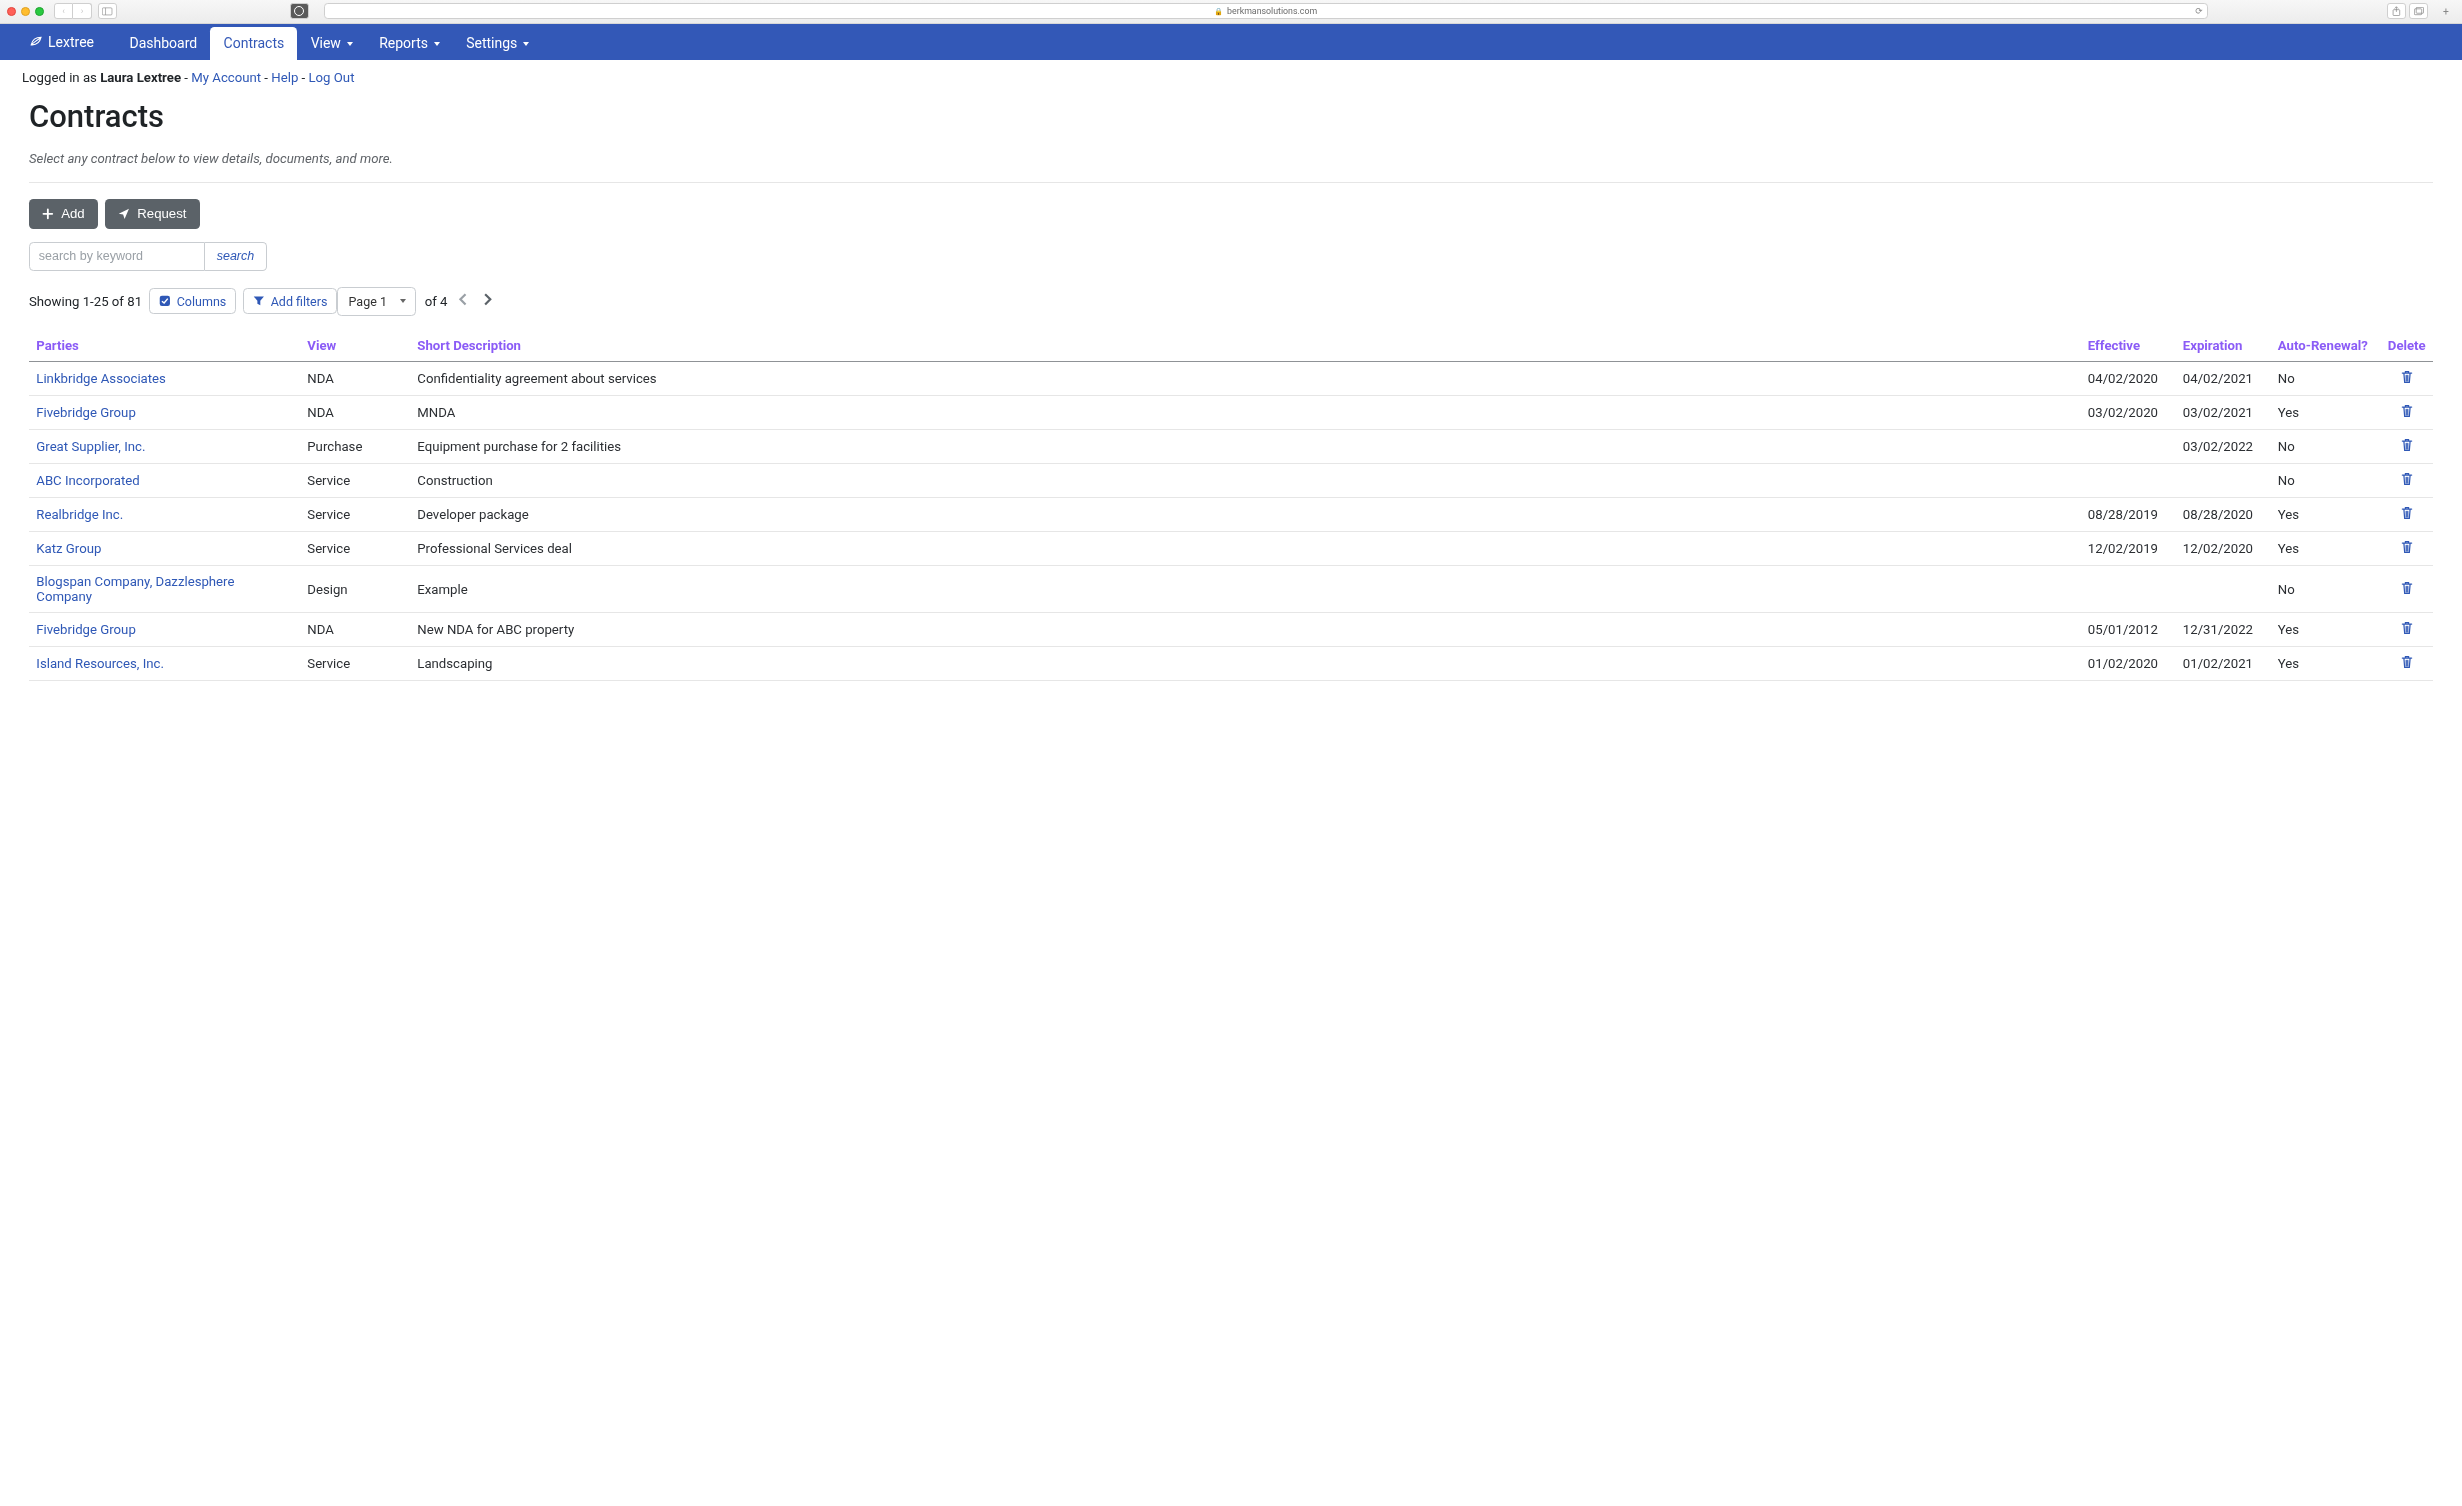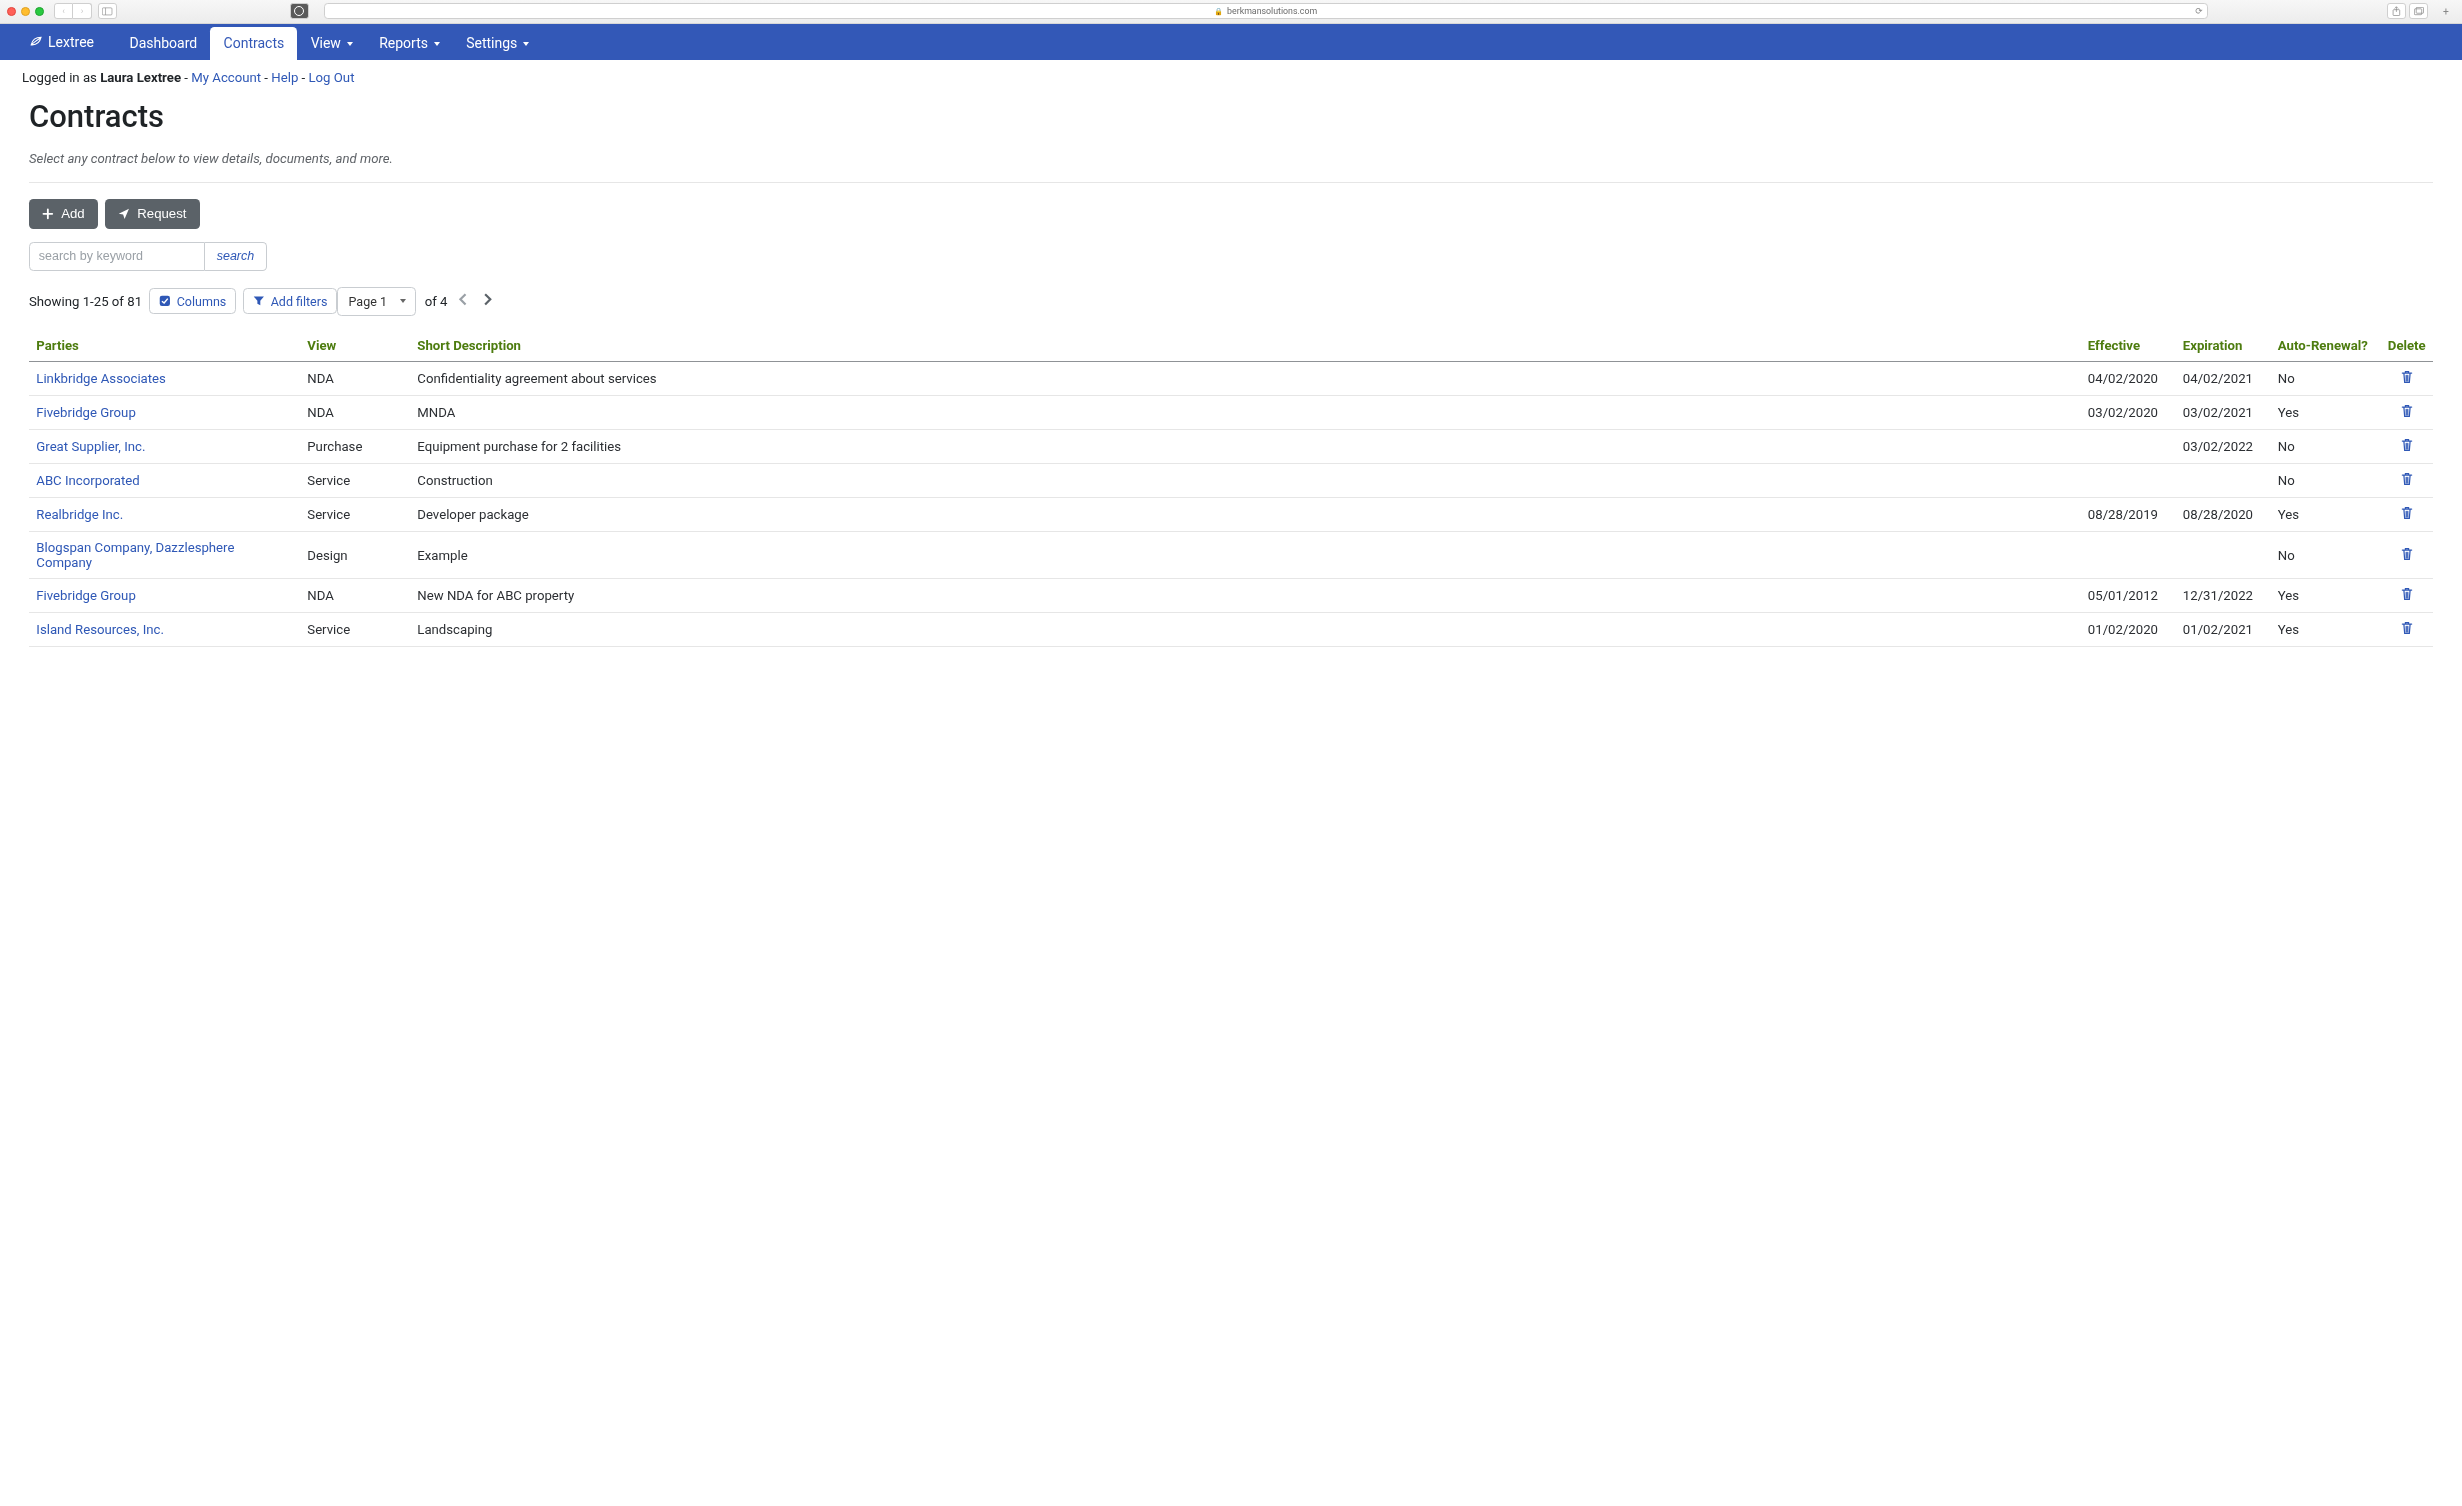--- a/index.html
+++ b/index.html
@@ -195,21 +195,21 @@
   .page-nav { color:#9aa0a6; cursor:pointer; }
   .page-nav.enabled { color:#5b6268; }
   .page-nav svg { width:14.7px; height:14.7px; }
 
   
   table.data {
     width:100%; border-collapse:collapse; margin-top:13.2px;
     font-size:13.2px;
   }
   table.data thead th {
-    text-align:left; color:#4d7c0f; font-weight:700;
+    text-align:left; color:#8b5cf6; font-weight:700;
     padding:8.8px 7.3px 8.8px 7.3px;
     border-bottom:1.5px solid #8f9296;
     cursor:pointer;
   }
   table.data td {
     padding:8px 7.3px;
     border-bottom:0.7px solid #e6e6e6;
     color:#2c2f33;
     vertical-align:middle;
   }
@@ -432,20 +432,33 @@
           <td class="col-date">08/28/2019</td>
           <td class="col-date">08/28/2020</td>
           <td class="col-auto">Yes</td>
           <td class="col-delete"><span class="trash-icon">
               <svg viewBox="0 0 16 18">
                 <path d="M2 4h12M6 4V2h4v2M4 4l1 12h6l1-12M7 7v7M9 7v7" fill="none" stroke="#2f58b6" stroke-width="1.6" stroke-linecap="round"></path>
               </svg>
             </span></td>
         </tr>
         <tr>
+          <td class="link col-parties"><a>Katz Group</a></td>
+          <td class="col-type">Service</td>
+          <td>Professional Services deal</td>
+          <td class="col-date">12/02/2019</td>
+          <td class="col-date">12/02/2020</td>
+          <td class="col-auto">Yes</td>
+          <td class="col-delete"><span class="trash-icon">
+              <svg viewBox="0 0 16 18">
+                <path d="M2 4h12M6 4V2h4v2M4 4l1 12h6l1-12M7 7v7M9 7v7" fill="none" stroke="#2f58b6" stroke-width="1.6" stroke-linecap="round"></path>
+              </svg>
+            </span></td>
+        </tr>
+        <tr>
           <td class="link col-parties"><a>Blogspan Company, Dazzlesphere Company</a></td>
           <td class="col-type">Design</td>
           <td>Example</td>
           <td class="col-date"></td>
           <td class="col-date"></td>
           <td class="col-auto">No</td>
           <td class="col-delete"><span class="trash-icon">
               <svg viewBox="0 0 16 18">
                 <path d="M2 4h12M6 4V2h4v2M4 4l1 12h6l1-12M7 7v7M9 7v7" fill="none" stroke="#2f58b6" stroke-width="1.6" stroke-linecap="round"></path>
               </svg>

